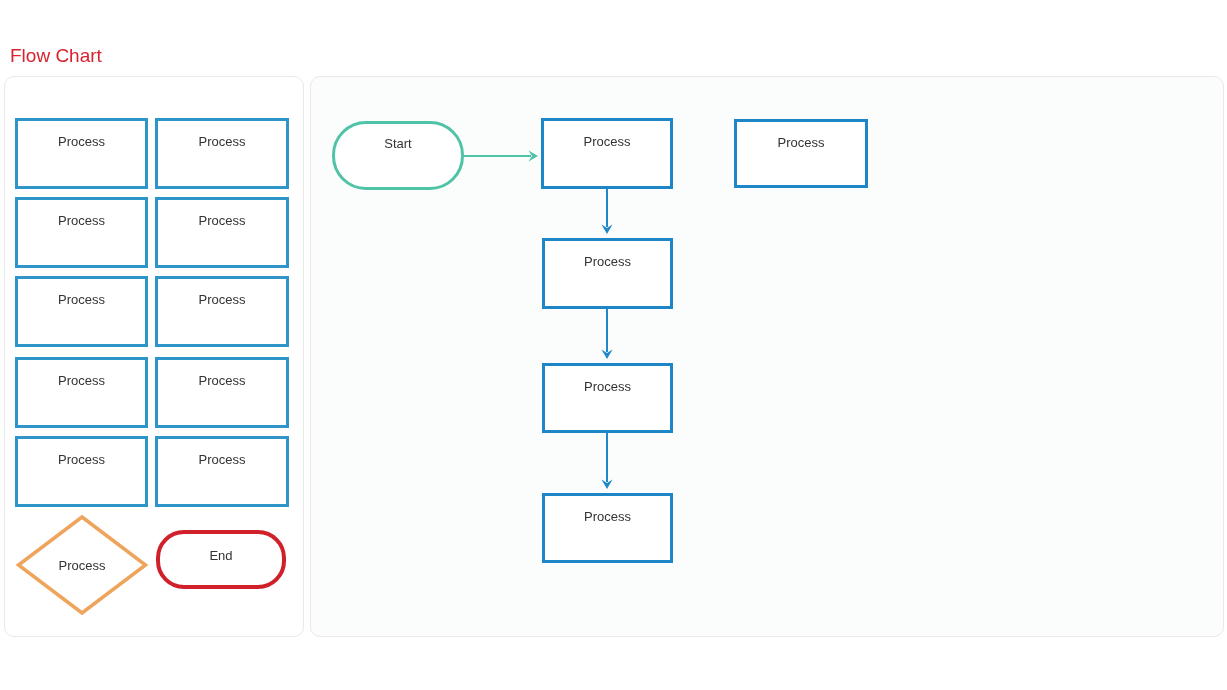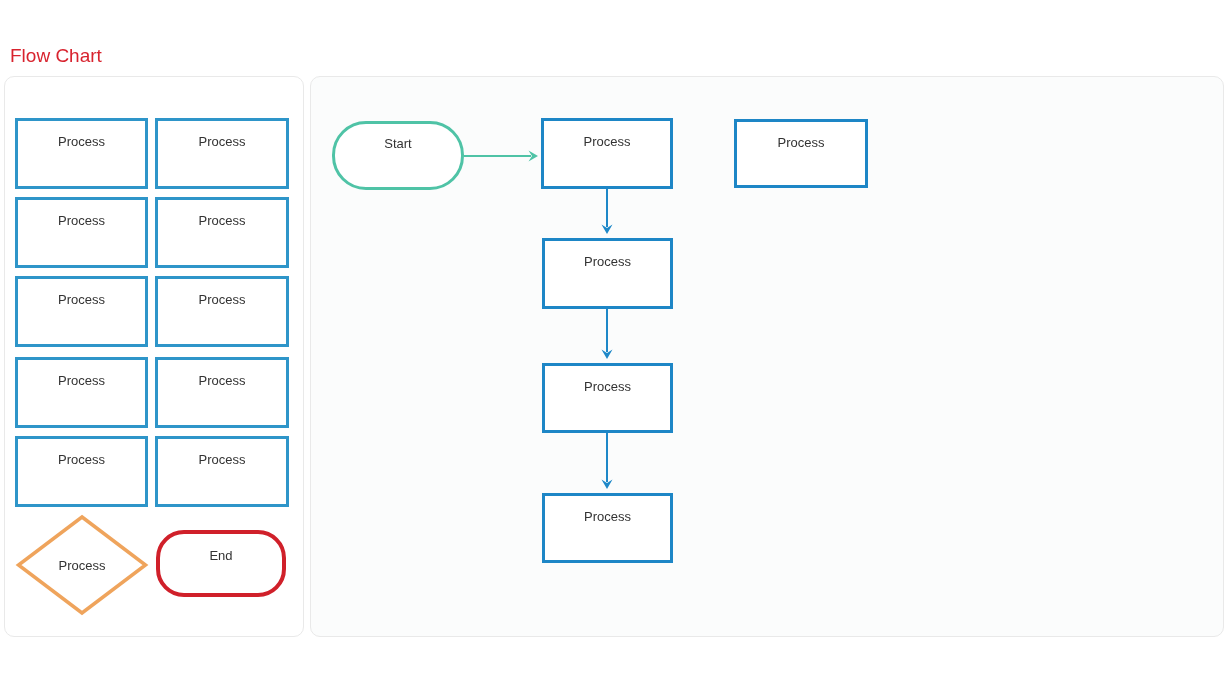--- a/index.html
+++ b/index.html
@@ -48,21 +48,21 @@
     padding-top:13px;
   }
   .pal-process{border:3px solid var(--color-palette-shape-border);}
   .node-process{border:3px solid var(--color-canvas-process-border);}
   .node-terminator{
     border:3.5px solid var(--color-terminator-border);
     border-radius:34px;
     padding-top:12px;
   }
   .end-shape{
-    position:absolute;left:151px;top:453px;width:130px;height:67px;
+    position:absolute;left:151px;top:453px;width:130px;height:59px;
     background:#ffffff;
     border:4px solid var(--color-end-border);
     border-radius:28px;
     display:flex;justify-content:center;align-items:flex-start;
     padding-top:14px;
   }
   .diamond-wrap{
     position:absolute;left:10px;top:437px;width:134px;height:102px;
   }
   .diamond-wrap svg{position:absolute;left:0;top:0;}

